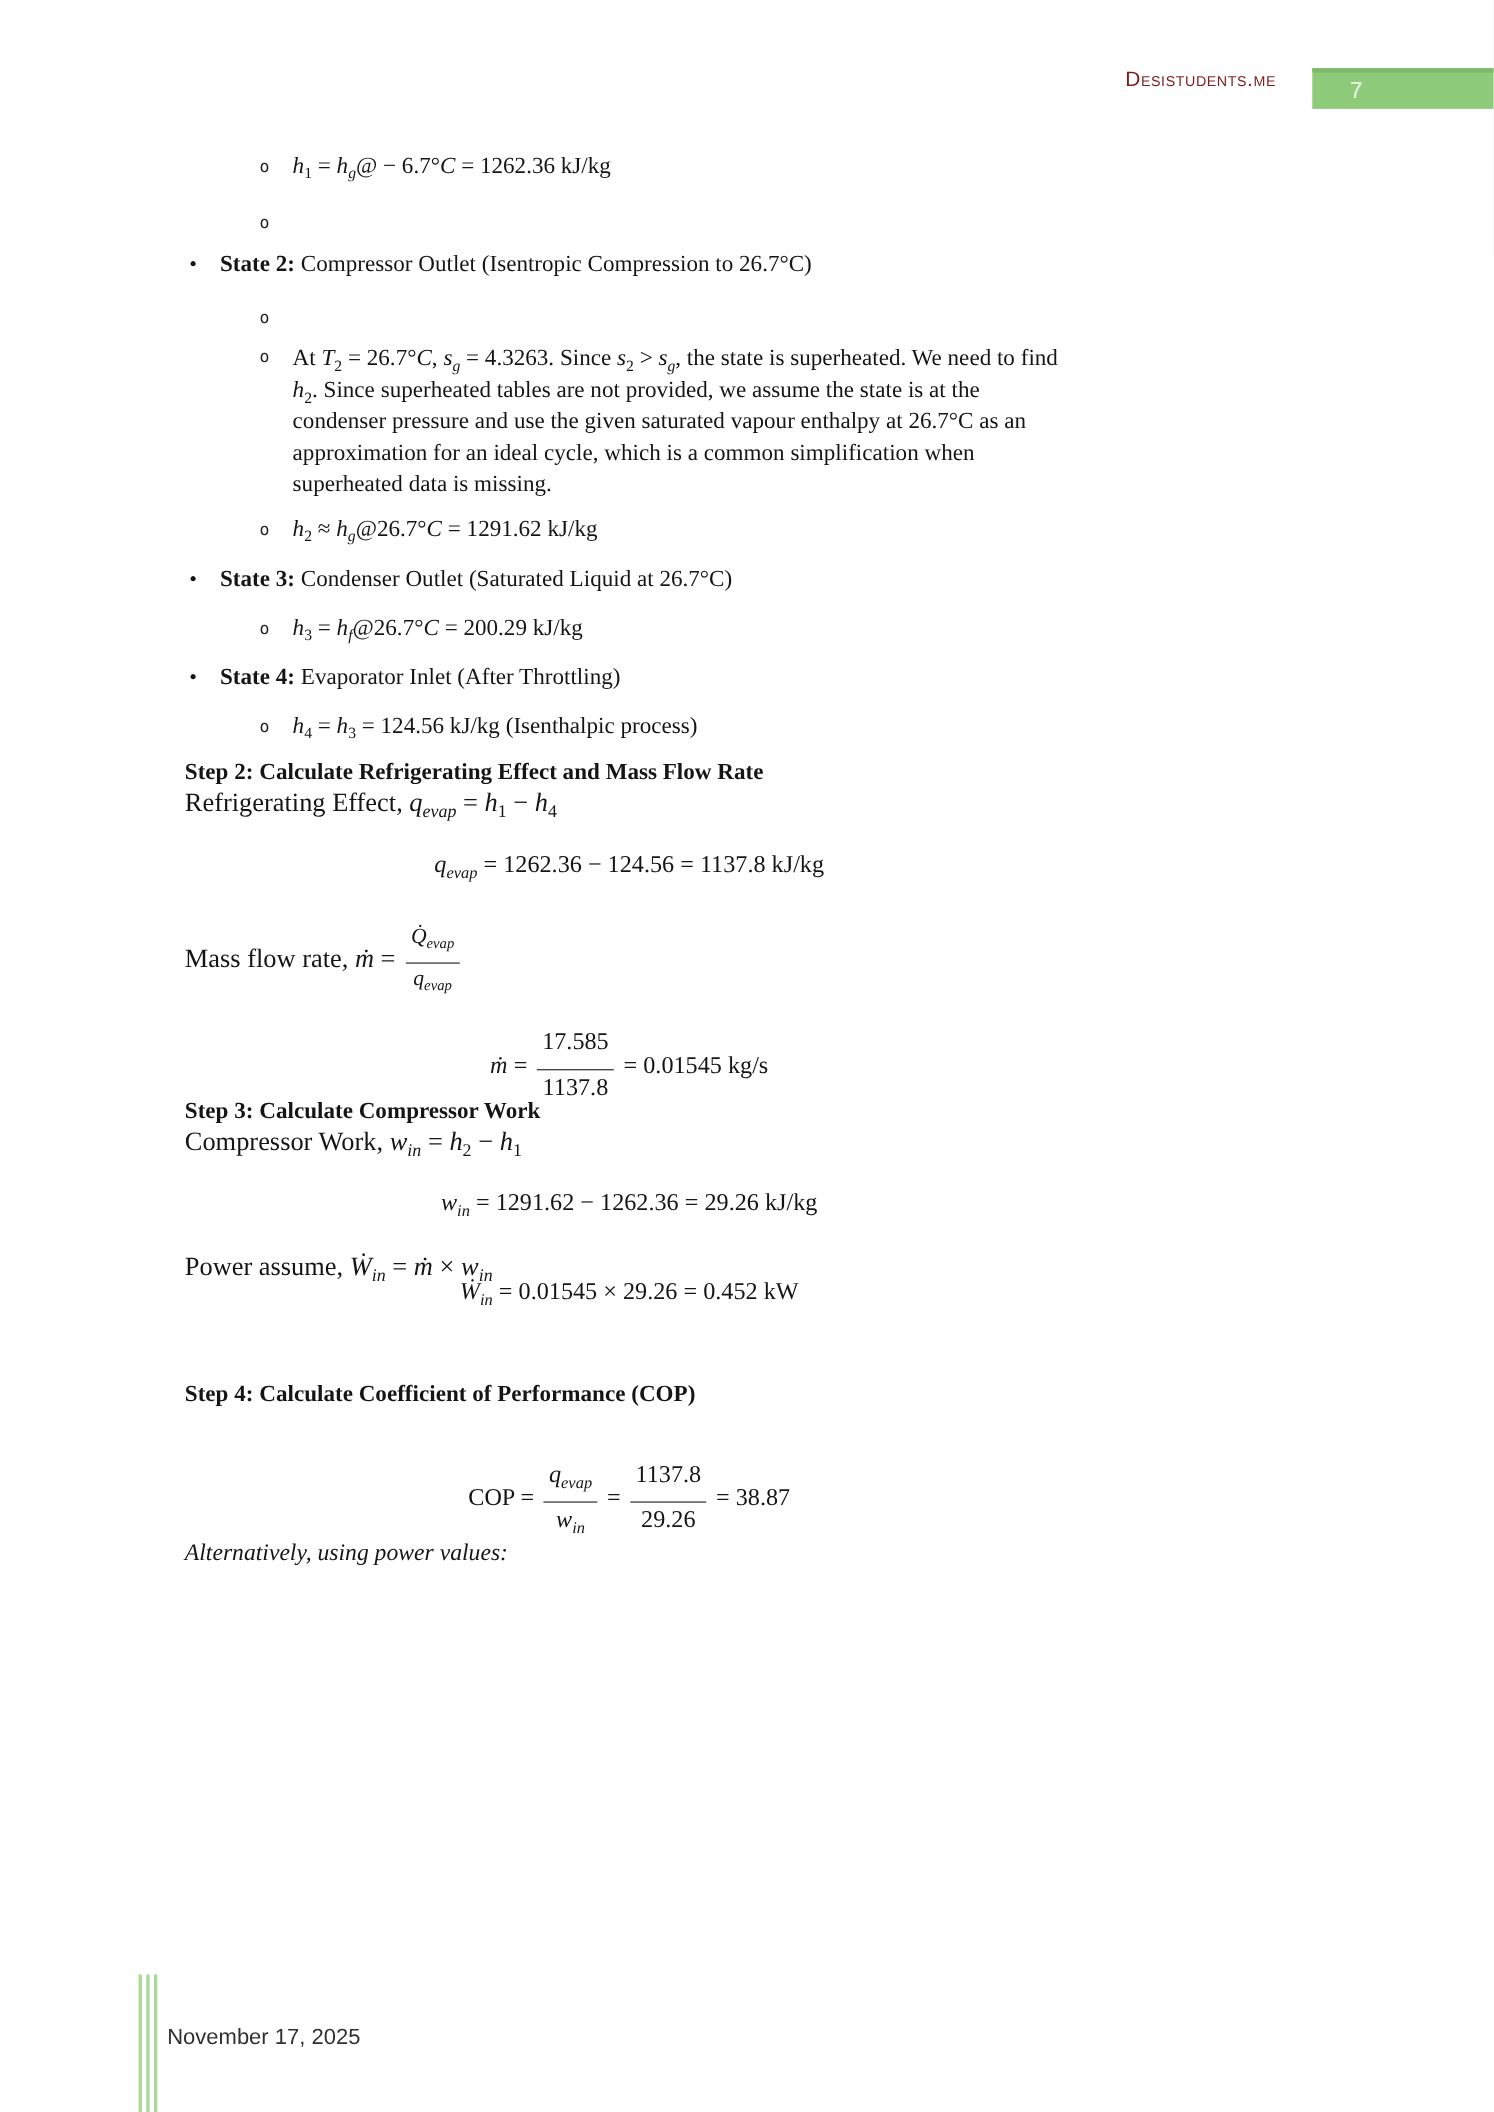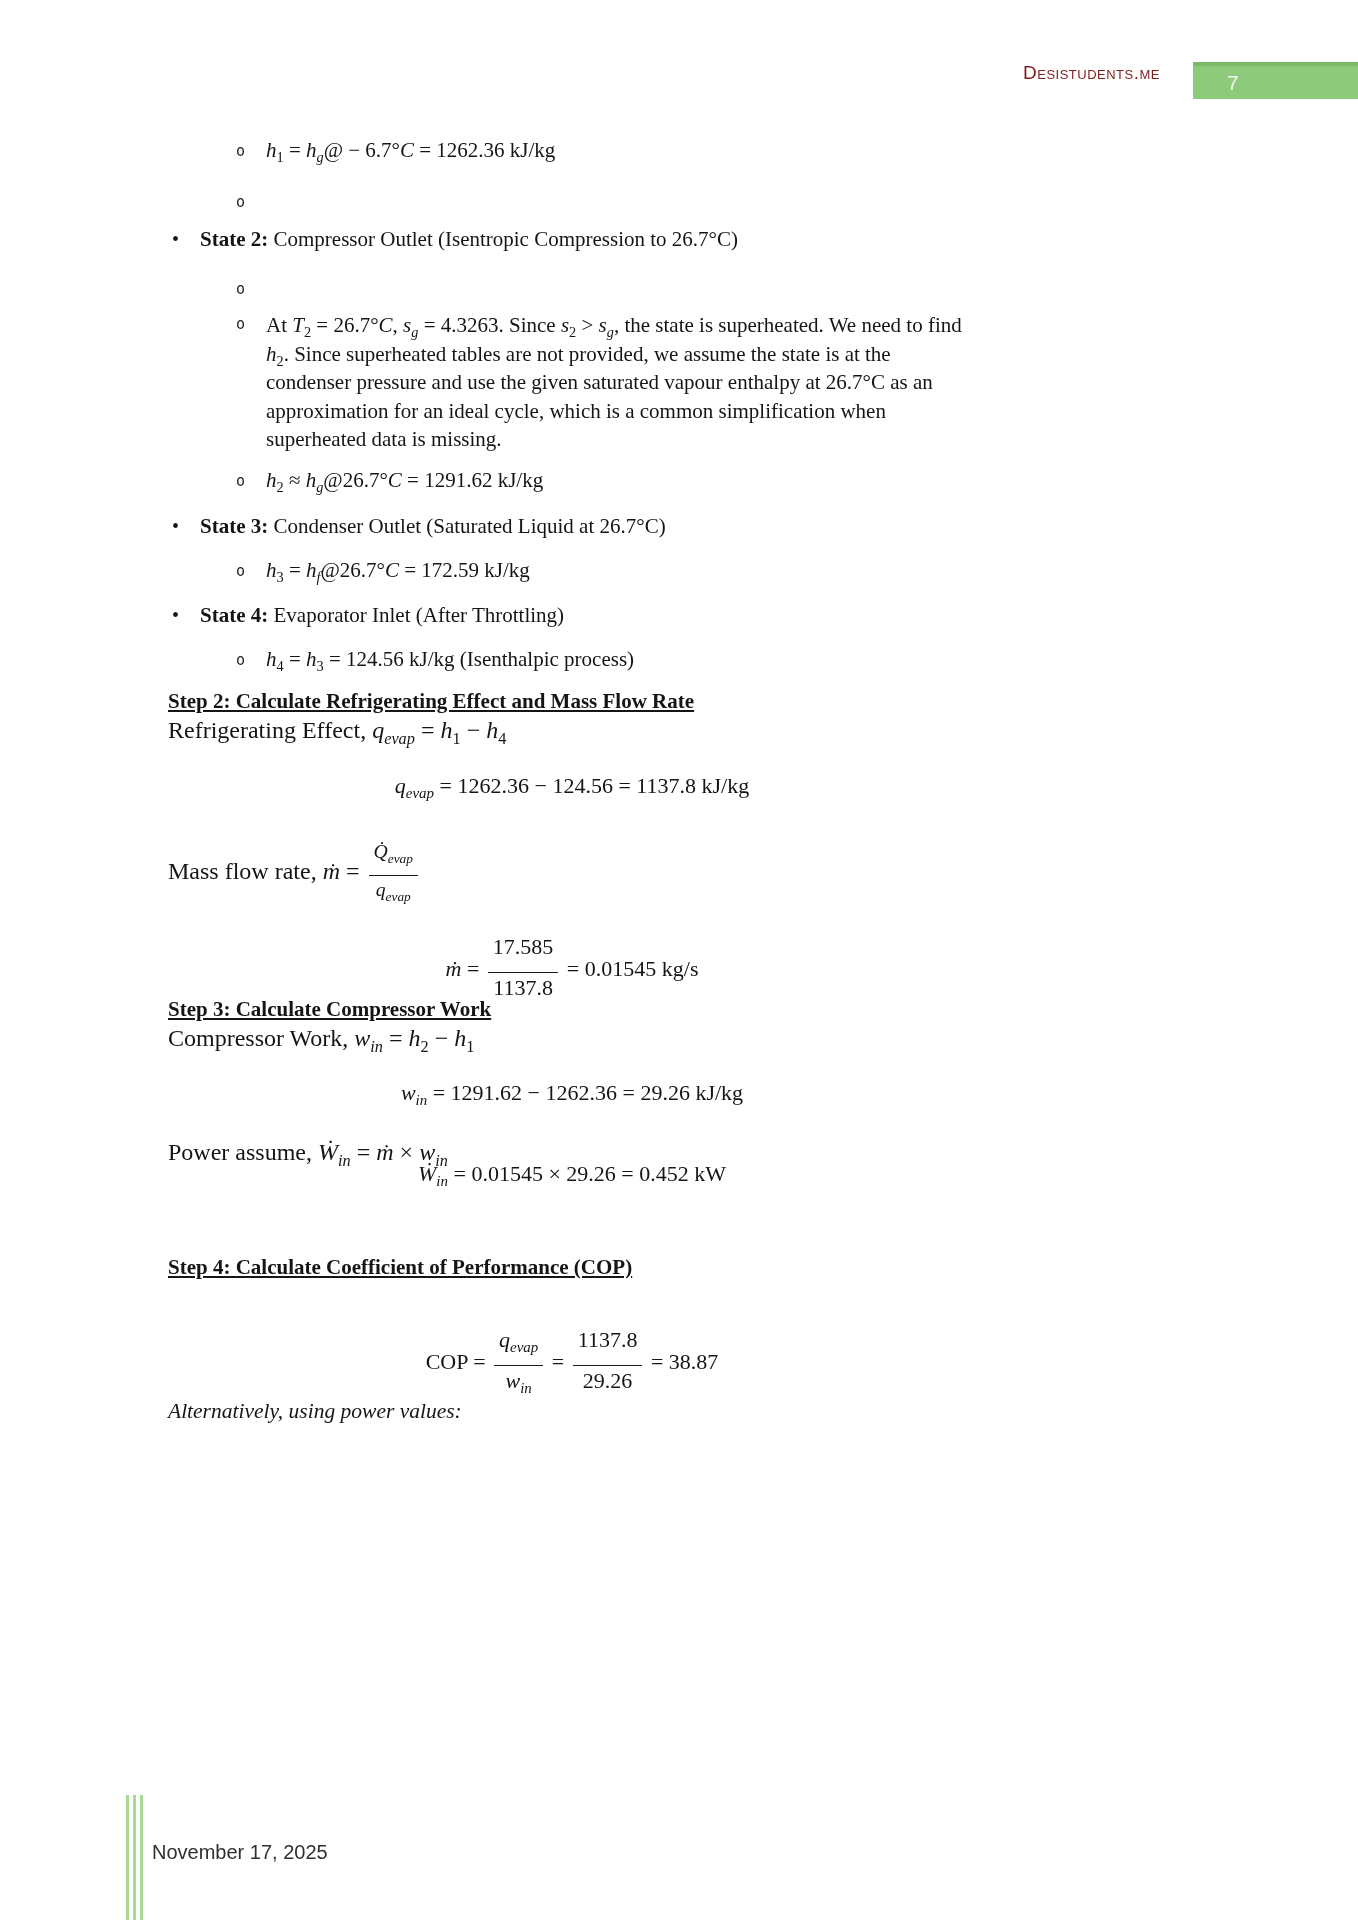--- a/index.html
+++ b/index.html
@@ -20,21 +20,21 @@
     background:var(--accent,#8dcb7a);border-top:4px solid var(--accent-dark,#7cba69);
     box-sizing:content-box;
   }
   .pagenum-box span{
     display:block;padding-left:34px;line-height:33px;
     font-family:"Liberation Sans","DejaVu Sans",sans-serif;
     font-size:21px;color:#f4f8f2;
   }
   
   .tl{position:absolute;left:168px;font-size:24px;white-space:nowrap;}
-  .hd{position:absolute;left:168px;font-size:21px;font-weight:bold;white-space:nowrap;text-decoration:underline;}
+  .hd{position:absolute;left:168px;font-size:21px;font-weight:bold;white-space:nowrap;}
   .b1{position:absolute;left:172px;font-size:21px;white-space:nowrap;}
   .b1 .mk{display:inline-block;width:28px;font-size:20px;}
   .b2{position:absolute;left:236px;font-size:21px;white-space:nowrap;}
   .b2 .mk2{
     display:inline-block;width:30px;font-size:15px;
     font-family:"DejaVu Sans Mono",monospace;vertical-align:1px;color:#222;
   }
   .b2 .wrap{display:inline-block;width:712px;white-space:normal;line-height:28.5px;vertical-align:top;}
   .eqc{position:absolute;left:168px;width:808px;text-align:center;font-size:22px;white-space:nowrap;margin-top:12px;}
   .it, i{font-style:italic;}
@@ -92,21 +92,21 @@
 
   <div class="b2" style="top:468px">
     <span class="mk2">o</span><span><i>h</i><sub>2</sub><span> ≈ </span><i>h</i><sub class="it">g</sub><span>@26.7°</span><i>C</i><span> = 1291.62 kJ/kg</span></span>
   </div>
 
   <div class="b1" style="top:514px">
     <span class="mk">•</span><b>State 3:</b><span> Condenser Outlet (Saturated Liquid at 26.7°C)</span>
   </div>
 
   <div class="b2" style="top:558px">
-    <span class="mk2">o</span><span><i>h</i><sub>3</sub><span> = </span><i>h</i><sub class="it">f</sub><span>@26.7°</span><i>C</i><span> = 172.59 kJ/kg</span></span>
+    <span class="mk2">o</span><span><i>h</i><sub>3</sub><span> = </span><i>h</i><sub class="it">f</sub><span>@26.7°</span><i>C</i><span> = 200.29 kJ/kg</span></span>
   </div>
 
   <div class="b1" style="top:603px">
     <span class="mk">•</span><b>State 4:</b><span> Evaporator Inlet (After Throttling)</span>
   </div>
 
   <div class="b2" style="top:647px">
     <span class="mk2">o</span><span><i>h</i><sub>4</sub><span> = </span><i>h</i><sub>3</sub><span> = 124.56 kJ/kg (Isenthalpic process)</span></span>
   </div>
 

